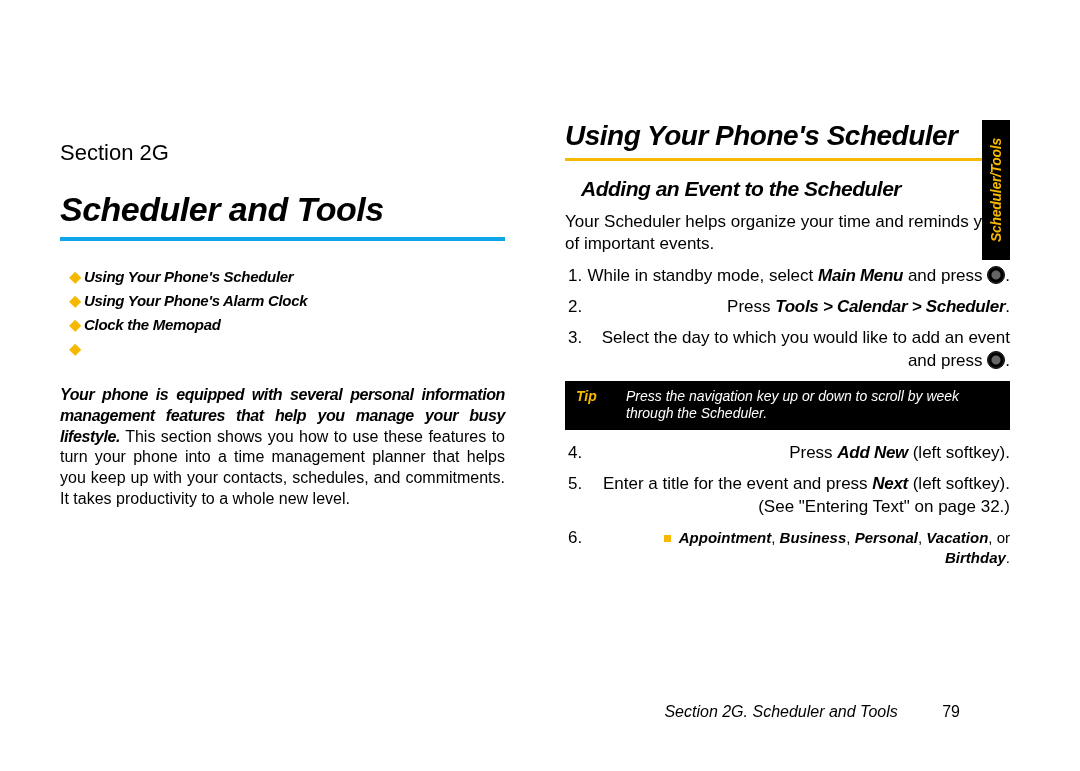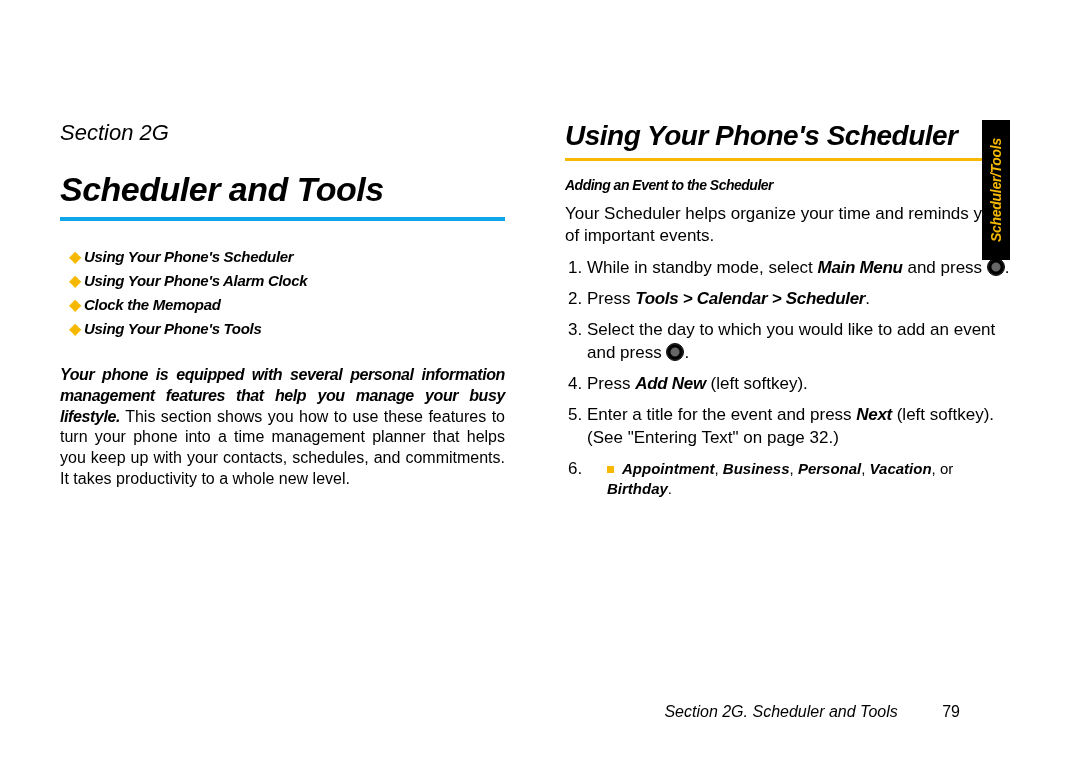--- a/index.html
+++ b/index.html
@@ -15,23 +15,22 @@
     gap: 40px;
     height: 620px;
   }
   .col {
     flex: 1;
     min-width: 0;
   }
   .col-left { padding-right: 10px; }
   .col-right { padding-left: 10px; }
   .section-label {
-    font-style: italic;
     font-size: 22px;
-    margin-top: 60px;
+    margin-top: 80px;
     margin-bottom: 24px;
   }
   .main-title {
     font-style: italic;
     font-weight: bold;
     font-size: 34px;
     letter-spacing: -0.5px;
     padding-bottom: 8px;
     border-bottom: 4px solid #0ea5e9;
     margin-bottom: 24px;
@@ -74,36 +73,37 @@
     font-size: 28px;
     letter-spacing: -0.5px;
     padding-bottom: 6px;
     border-bottom: 3px solid #f6b800;
     margin-top: 60px;
     margin-bottom: 16px;
   }
   .h2 {
     font-style: italic;
     font-weight: bold;
-    font-size: 14px;
+    font-size: 21px;
     letter-spacing: -0.5px;
     margin-bottom: 10px;
+    margin-left: 16px;
   }
   .body {
     font-size: 17px;
     line-height: 1.3;
     margin-bottom: 10px;
   }
   ol.steps {
     list-style: decimal;
     padding-left: 22px;
     font-size: 17px;
     line-height: 1.35;
   }
-  ol.steps li { margin-bottom: 8px; }
+  ol.steps li { margin-bottom: 8px; text-align: right; }
   .nav-icon {
     display: inline-block;
     width: 18px; height: 18px;
     border-radius: 50%;
     background: radial-gradient(circle at 50% 50%, #666 0 4px, #000 5px 7px, #333 8px);
     border: 1px solid #000;
     vertical-align: -3px;
   }
   .tip {
     border: 1px solid #000;
@@ -193,21 +193,20 @@
       <li>
         <span class="toc-bullet">◆</span>
         <span>Using Your Phone's Alarm Clock</span>
       </li>
       <li>
         <span class="toc-bullet">◆</span>
         <span>Clock the Memopad</span>
       </li>
       <li>
         <span class="toc-bullet">◆</span>
-        <span>Using Your Phone's Tools</span>
       </li>
     </ul>
 
     <p class="intro">
       <span class="lead">Your phone is equipped with several personal information management features that help you manage your busy lifestyle.</span><span> This section shows you how to use these features to turn your phone into a time management planner that helps you keep up with your contacts, schedules, and commitments. It takes productivity to a whole new level.</span>
     </p>
   </div>
 
   <div class="col col-right">
     <div class="h1">Using Your Phone's Scheduler</div>
@@ -219,20 +218,24 @@
         <span>While in standby mode, select </span><span class="ital-bold">Main Menu</span><span> and press </span><span class="nav-icon"></span><span>.</span>
       </li>
       <li>
         <span>Press </span><span class="ital-bold">Tools &gt; Calendar &gt; Scheduler</span><span>.</span>
       </li>
       <li>
         <span>Select the day to which you would like to add an event and press </span><span class="nav-icon"></span><span>.</span>
       </li>
     </ol>
 
+    <div class="tip">
+      <div class="tip-label">Tip</div>
+      <div class="tip-body">Press the navigation key up or down to scroll by week through the Scheduler.</div>
+    </div>
 
     <ol class="steps" start="4">
       <li>
         <span>Press </span><span class="ital-bold">Add New</span><span> (left softkey).</span>
       </li>
       <li>
         <span>Enter a title for the event and press </span><span class="ital-bold">Next</span><span> (left softkey). (See "Entering Text" on page 32.)</span>
       </li>
       <li>
         <ul class="sub-bullets">

